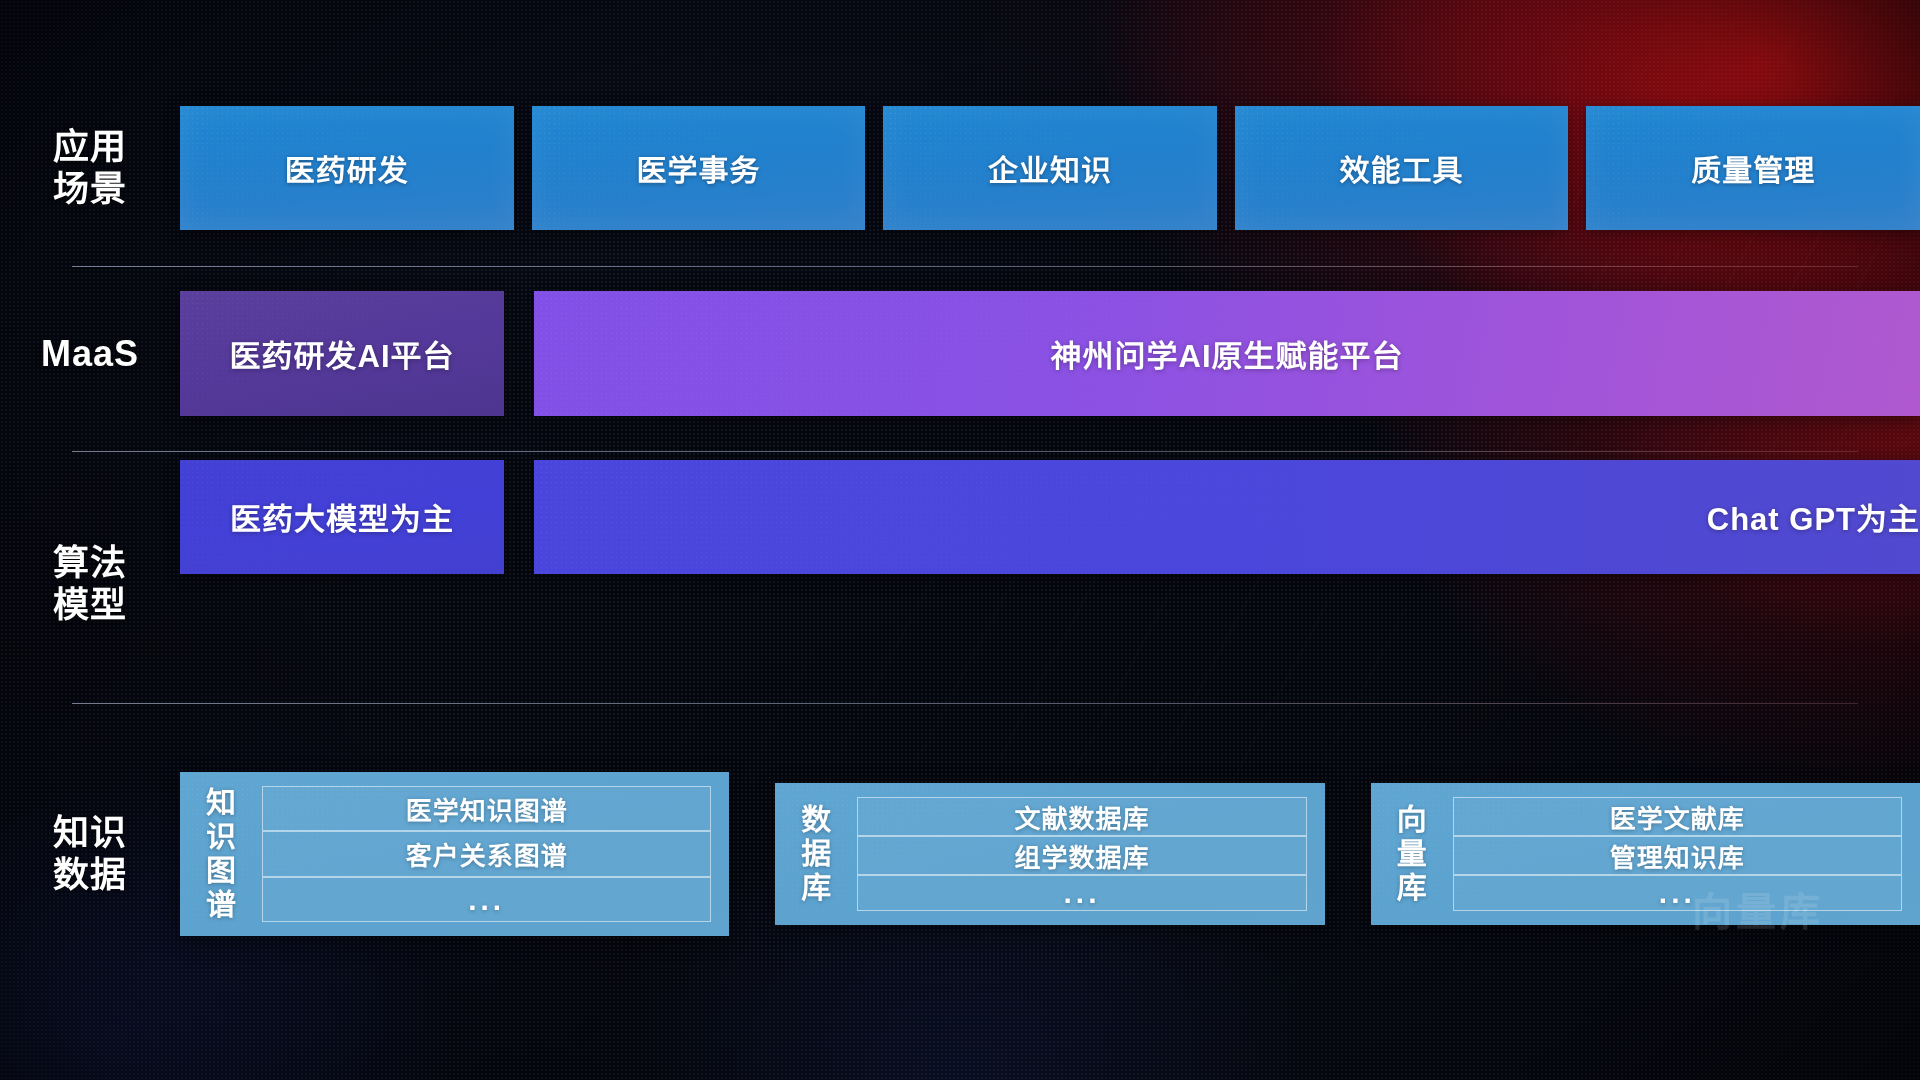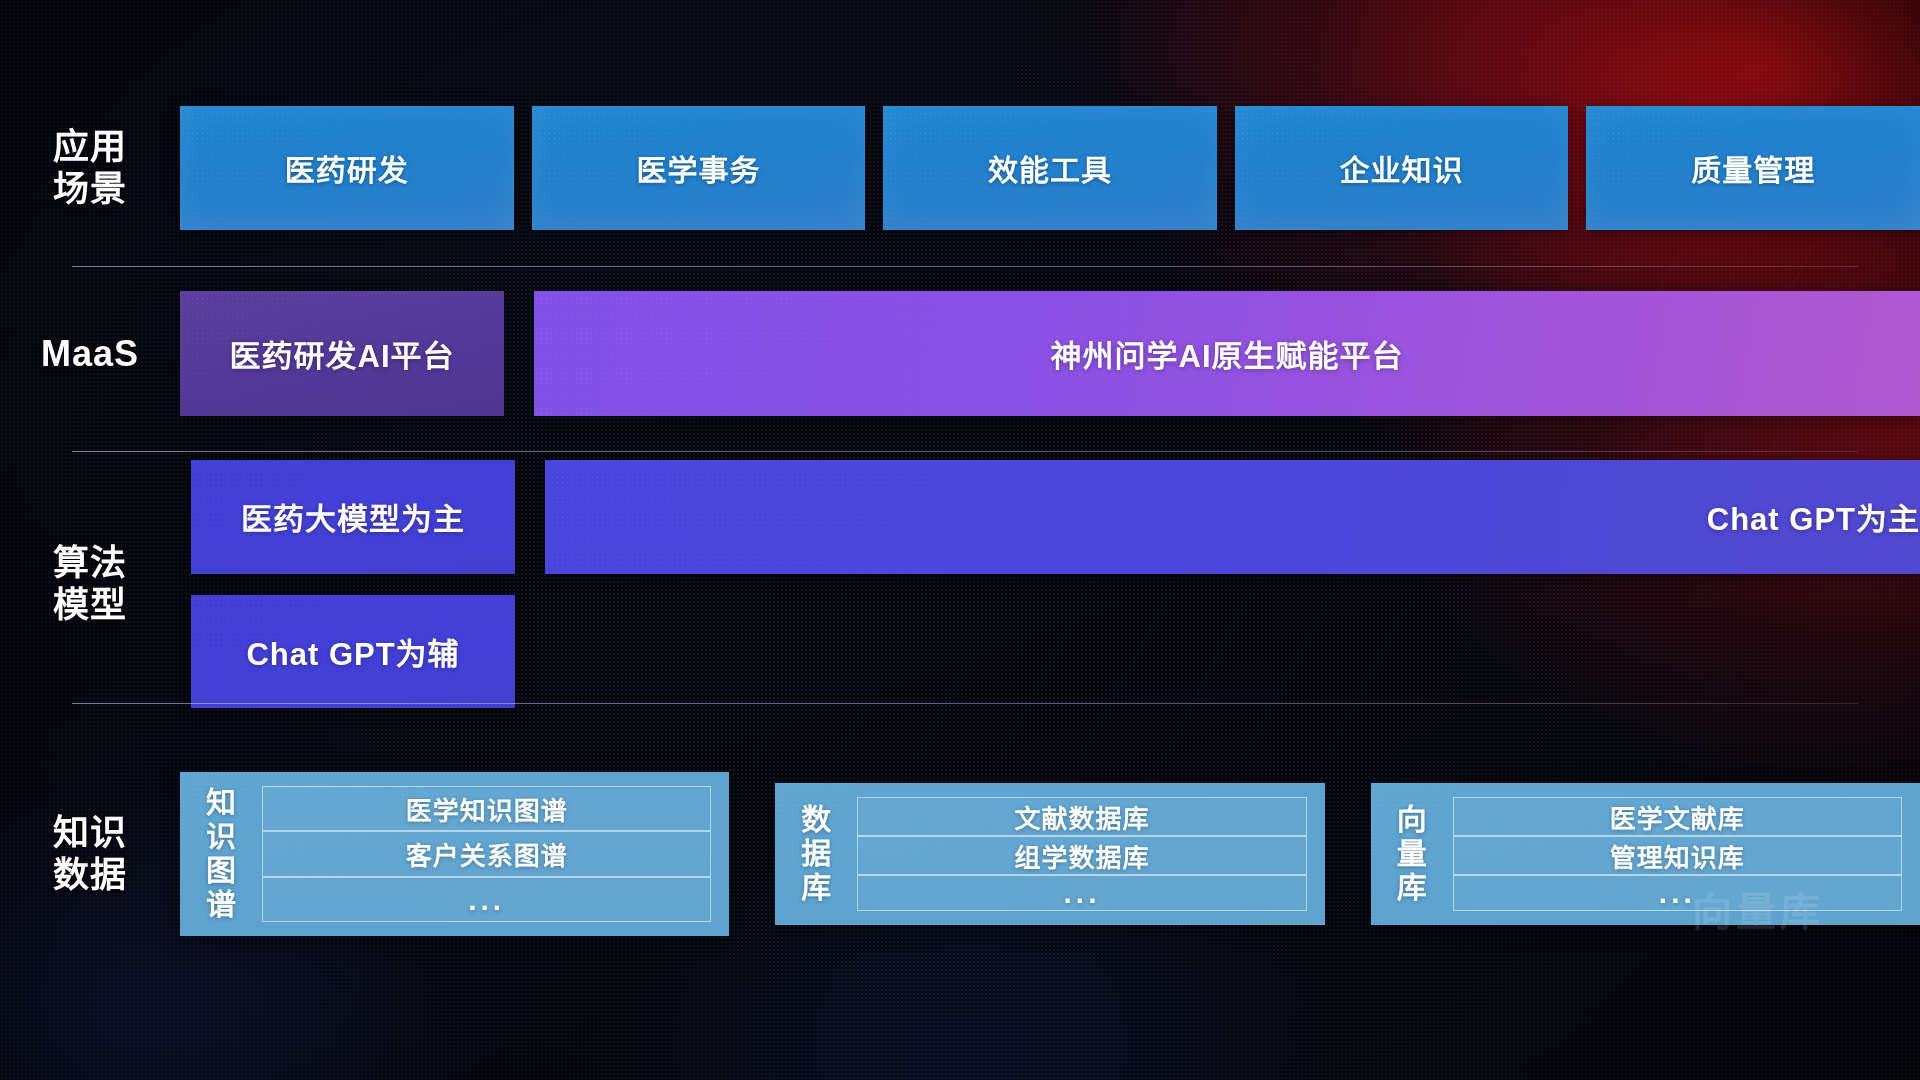--- a/index.html
+++ b/index.html
@@ -209,21 +209,20 @@
   
   #row-algo { left: 0; top: 460px; height: 248px; width: 1920px; }
   #row-algo .row-content {
     flex-direction: column;
     gap: 21px;
   }
   .algo-line {
     display: flex;
     gap: 30px;
     flex: 1;
-    margin-left: 11px;
   }
   .algo-card-left {
     width: 324px;
     min-width: 324px;
     background: linear-gradient(175deg, #4340d4 0%, #4340d8 50%, #4340d0 100%);
     display: flex;
     align-items: center;
     justify-content: center;
     position: relative;
     overflow: hidden;
@@ -363,24 +362,24 @@
     <div class="row-label">应用
 场景</div>
     <div class="row-content">
       <div class="app-card">
         <span class="card-text">医药研发</span>
       </div>
       <div class="app-card">
         <span class="card-text">医学事务</span>
       </div>
       <div class="app-card">
+        <span class="card-text">企业知识</span>
+      </div>
+      <div class="app-card">
         <span class="card-text">效能工具</span>
-      </div>
-      <div class="app-card">
-        <span class="card-text">企业知识</span>
       </div>
       <div class="app-card">
         <span class="card-text">质量管理</span>
       </div>
     </div>
   </div>
 
   <div class="divider" id="divider-1"></div>
 
   <div class="row" id="row-maas">
@@ -403,23 +402,20 @@
     <div class="row-content">
       <div class="algo-line">
         <div class="algo-card-left">
           <span class="card-text">医药大模型为主</span>
         </div>
         <div class="algo-card-right">
           <span class="card-text">Chat GPT为主</span>
         </div>
       </div>
       <div class="algo-line">
-        <div class="algo-card-left">
-          <span class="card-text">Chat GPT为辅</span>
-        </div>
       </div>
     </div>
   </div>
 
   <div class="divider" id="divider-3"></div>
 
   <div class="row" id="row-know">
     <div class="row-label">知识
 数据</div>
     <div class="row-content">

